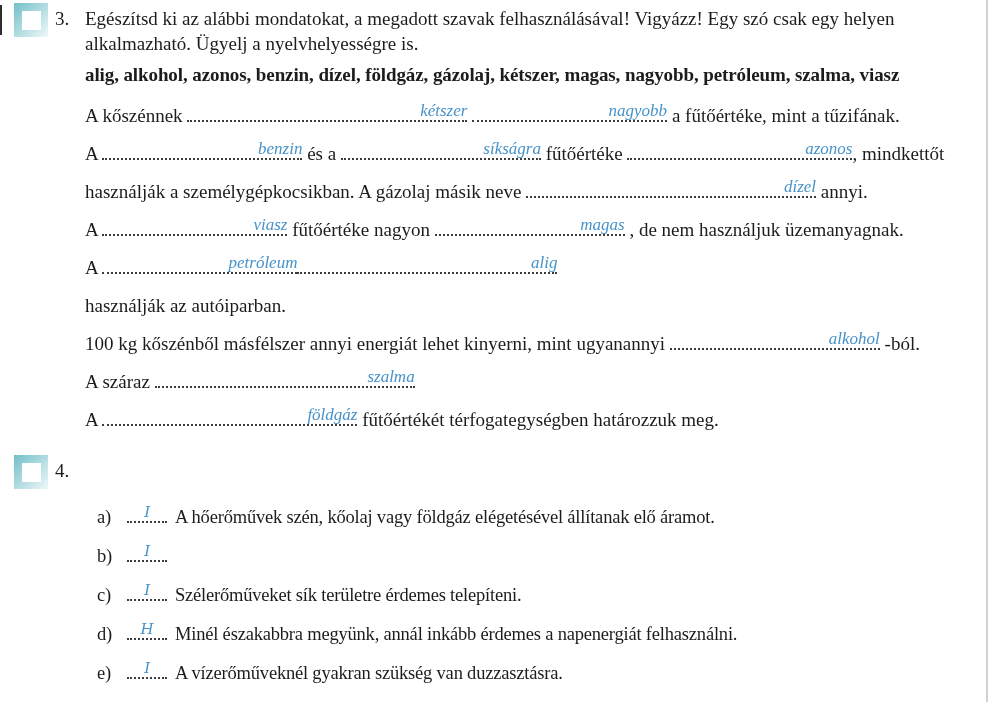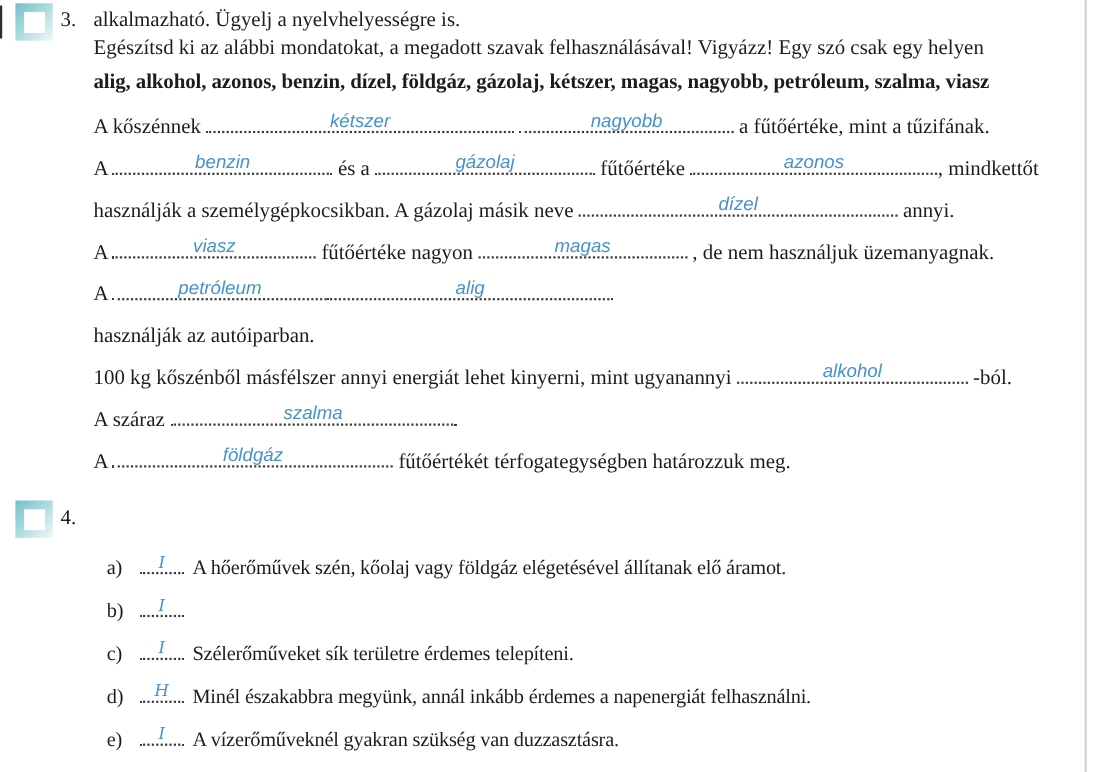--- a/index.html
+++ b/index.html
@@ -41,23 +41,23 @@
     letter-spacing:-0.1px;
   }
   .lines { margin-left:71px; margin-top:10px; }
   .fill-line { line-height:38px; font-size:19px; white-space:nowrap; }
   .blank {
     display:inline-block; height:0; position:relative;
     border-bottom:2px dotted #3c3c3c; vertical-align:baseline;
   }
   .answer {
     position:absolute; left:0; right:0; bottom:1px;
-    text-align:center; font-style:italic; white-space:nowrap;
+    text-align:right; font-style:italic; white-space:nowrap;
     color:#4792c9; font-size:17px; line-height:1;
-    font-family:Liberation Sans, sans-serif;
+    font-family:Liberation Serif, serif;
   }
   .tf-instr { padding-top:3px; margin-left:4px; font-size:19px; line-height:25px; letter-spacing:-0.2px; }
   .tf-items { margin-left:83px; margin-top:9px; }
   .tf-item { line-height:39px; font-size:18.5px; white-space:nowrap; letter-spacing:-0.2px; }
   .tf-label { display:inline-block; width:30px; }
   .tf-blank {
     display:inline-block; width:40px; height:0; position:relative;
     border-bottom:2px dotted #3c3c3c; vertical-align:baseline;
     margin-right:8px;
   }
@@ -76,28 +76,28 @@
   <div class="corner-tick"></div>
   <div class="page-edge-right"></div>
 
   <section class="exercise ex3">
     <div class="ex-header">
       <div class="badge">
         <div class="badge-inner"></div>
       </div>
       <div class="ex-number">3.</div>
       <div class="instr">
+        <div>Egészítsd ki az alábbi mondatokat, a megadott szavak felhasználásával! Vigyázz! Egy szó csak egy helyen</div>
         <div>alkalmazható. Ügyelj a nyelvhelyességre is.</div>
-        <div>Egészítsd ki az alábbi mondatokat, a megadott szavak felhasználásával! Vigyázz! Egy szó csak egy helyen</div>
       </div>
     </div>
     <div class="wordbank">alig, alkohol, azonos, benzin, dízel, földgáz, gázolaj, kétszer, magas, nagyobb, petróleum, szalma, viasz</div>
     <div class="lines">
         <div class="fill-line"><span>A kőszénnek </span><span class="blank" style="width: 280px;"><span class="answer">kétszer</span></span><span> </span><span class="blank" style="width: 195px;"><span class="answer">nagyobb</span></span><span> a fűtőértéke, mint a tűzifának.</span></div>
-        <div class="fill-line"><span>A </span><span class="blank" style="width: 200px;"><span class="answer">benzin</span></span><span> és a </span><span class="blank" style="width: 200px;"><span class="answer">gázolaj</span></span><span> fűtőértéke </span><span class="blank" style="width: 225px;"><span class="answer">azonos</span></span><span>, mindkettőt</span></div>
+        <div class="fill-line"><span>A </span><span class="blank" style="width: 200px;"><span class="answer">benzin</span></span><span> és a </span><span class="blank" style="width: 200px;"><span class="answer">síkságra</span></span><span> fűtőértéke </span><span class="blank" style="width: 225px;"><span class="answer">azonos</span></span><span>, mindkettőt</span></div>
         <div class="fill-line"><span>használják a személygépkocsikban. A gázolaj másik neve </span><span class="blank" style="width: 290px;"><span class="answer">dízel</span></span><span> annyi.</span></div>
         <div class="fill-line"><span>A </span><span class="blank" style="width: 185px;"><span class="answer">viasz</span></span><span> fűtőértéke nagyon </span><span class="blank" style="width: 190px;"><span class="answer">magas</span></span><span> , de nem használjuk üzemanyagnak.</span></div>
         <div class="fill-line"><span>A </span><span class="blank" style="width: 195px;"><span class="answer">petróleum</span></span><span class="blank" style="width: 260px;"><span class="answer">alig</span></span></div>
         <div class="fill-line"><span>használják az autóiparban.</span></div>
         <div class="fill-line"><span>100 kg kőszénből másfélszer annyi energiát lehet kinyerni, mint ugyanannyi </span><span class="blank" style="width: 210px;"><span class="answer">alkohol</span></span><span> -ból.</span></div>
         <div class="fill-line"><span>A száraz </span><span class="blank" style="width: 260px;"><span class="answer">szalma</span></span></div>
         <div class="fill-line"><span>A </span><span class="blank" style="width: 255px;"><span class="answer">földgáz</span></span><span> fűtőértékét térfogategységben határozzuk meg.</span></div>
       </div>
   </section>
 

